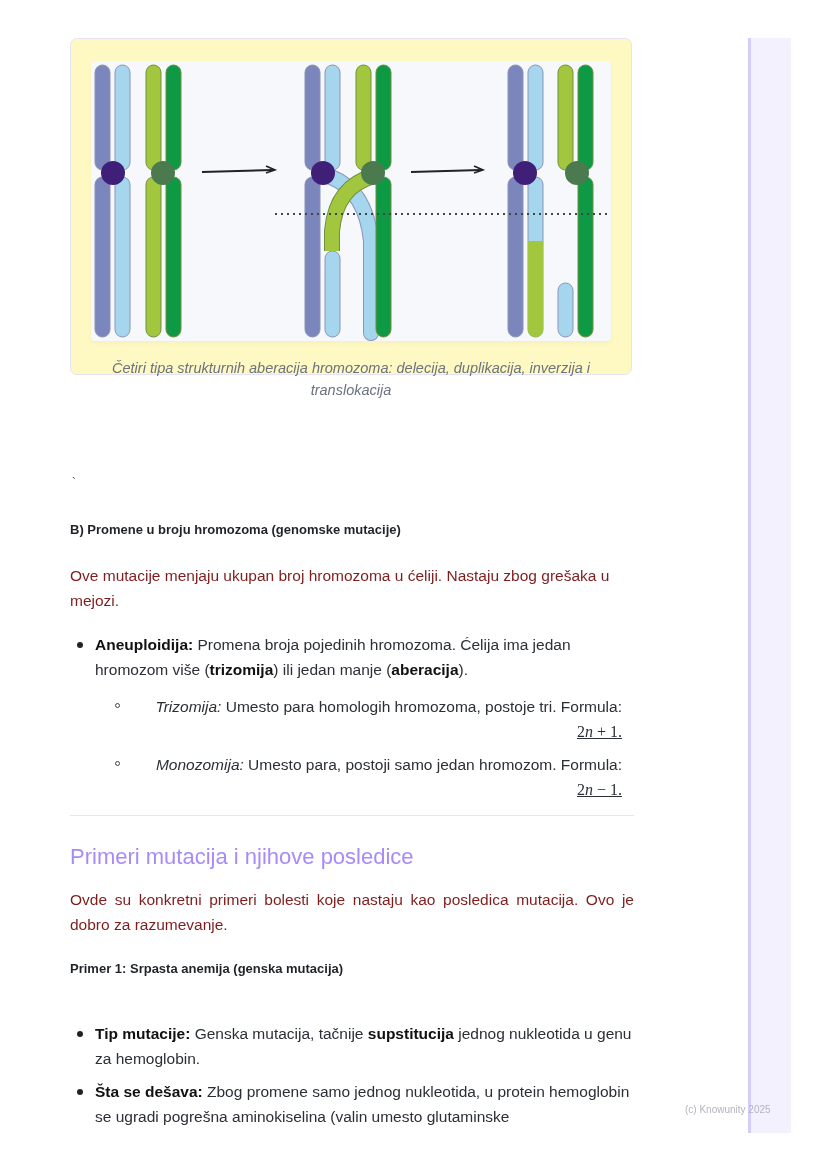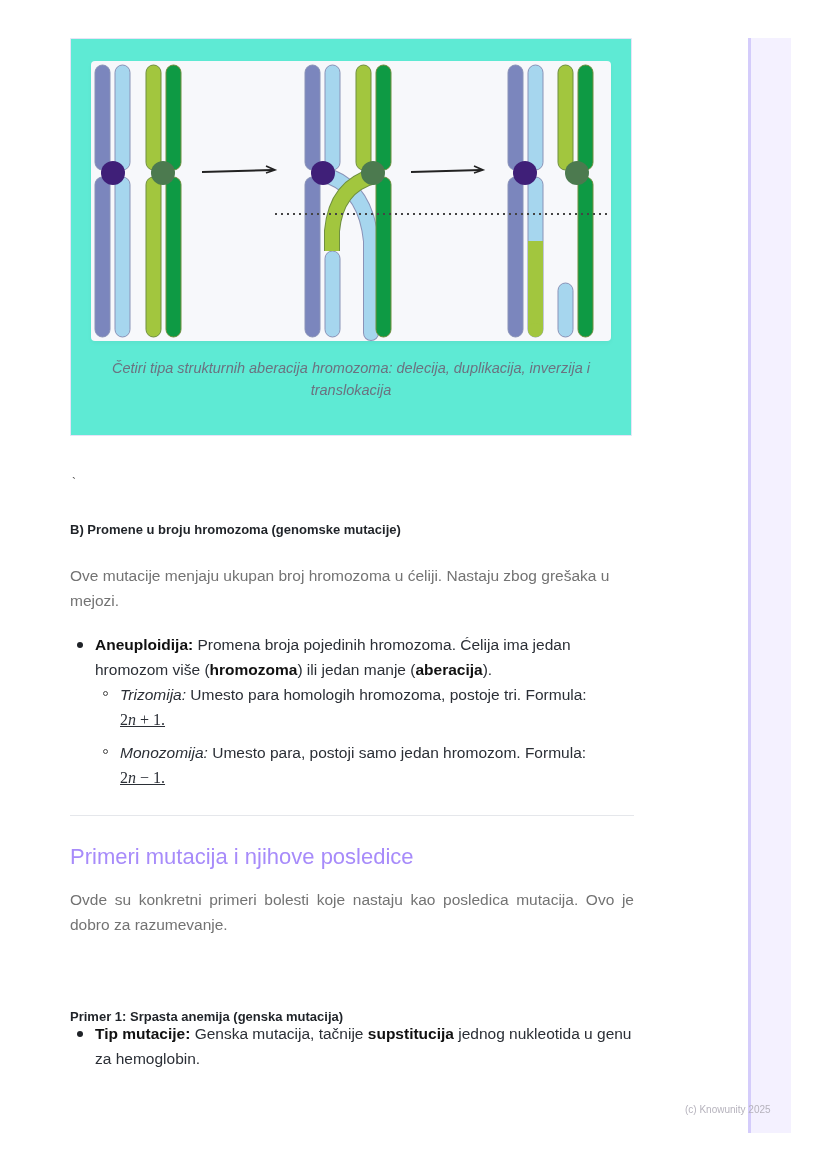--- a/index.html
+++ b/index.html
@@ -5,57 +5,57 @@
   html, body { margin: 0; padding: 0; }
   body {
     width: 828px; height: 1171px; position: relative; overflow: hidden;
     background: #ffffff;
     font-family: "Liberation Sans", "DejaVu Sans", sans-serif;
     color: #1f2328;
   }
   .content { position: absolute; left: 70px; top: 38px; width: 564px; }
   .figure {
     position: relative;
-    width: 562px; height: 398px;
+    width: 562px; height: 337px;
     border: 1.5px solid #e6e3f7;
-    border-radius: 1px;
-    background: #5eead4;
+    border-radius: 7px;
+    background: #fef9c3;
     box-sizing: border-box;
   }
   .figure-img {
     position: absolute; left: 20px; top: 22px; width: 520px; height: 280px;
     background: #f7f8fb; border-radius: 4px;
     box-shadow: 0 2px 4px rgba(0,0,0,0.04);
   }
   .figure-img svg { display: block; }
   .caption {
     position: absolute; left: 20px; right: 20px; top: 318px;
     text-align: center; font-style: italic; color: #6b7280;
     font-size: 14.5px; line-height: 22px;
   }
   .tick { position: absolute; left: 72px; top: 476px; font-size: 12px; color: #555; }
   h3 {
     position: absolute; left: 0; margin: 0;
     font-size: 13px; font-weight: bold; color: #1f2328;
   }
   p.body {
     position: absolute; left: 0; width: 564px; margin: 0;
-    font-size: 15.5px; line-height: 25px; color: #737373;
+    font-size: 15.5px; line-height: 25px; color: #7f1d1d;
   }
   p.justify { text-align: justify; }
   ul.list { position: absolute; left: 0; margin: 0; padding: 0; list-style: none; width: 564px; }
   ul.list > li {
     position: relative; padding-left: 25px; font-size: 15.5px; line-height: 25px; color: #2b2f36;
     margin-bottom: 8px;
   }
   ul.list > li::before {
     content: ""; position: absolute; left: 7px; top: 10px; width: 6px; height: 6px;
     border-radius: 50%; background: #1f2328;
   }
-  ul.sub { margin: 0; padding: 0; list-style: none; }
+  ul.sub { margin: 12px; padding: 0; list-style: none; text-align: right; }
   ul.sub > li {
     position: relative; padding-left: 25px; font-size: 15.5px; line-height: 25px;
     color: #2b2f36; margin-bottom: 8px;
   }
   ul.sub > li::before {
     content: ""; position: absolute; left: 8px; top: 9px; width: 5px; height: 5px;
     border-radius: 50%; border: 1.3px solid #444; box-sizing: border-box;
   }
   b { color: #111; }
   .math { font-family: "Liberation Serif", "DejaVu Serif", serif; font-size: 16px; text-decoration: underline; }
@@ -150,44 +150,47 @@
   </div>
 
   <div class="tick" style="left:2px; top:438px;">`</div>
 
   <h3 style="top:484px;">B) Promene u broju hromozoma (genomske mutacije)</h3>
 
   <p class="body" style="top:525px;">Ove mutacije menjaju ukupan broj hromozoma u ćeliji. Nastaju zbog grešaka u mejozi.</p>
 
   <ul class="list" style="top:594px;">
     <li>
-      <b>Aneuploidija:</b><span> Promena broja pojedinih hromozoma. Ćelija ima jedan hromozom više (</span><b>hromozoma</b><span>) ili jedan manje (</span><b>aberacija</b><span>).</span>
+      <b>Aneuploidija:</b><span> Promena broja pojedinih hromozoma. Ćelija ima jedan hromozom više (</span><b>trizomija</b><span>) ili jedan manje (</span><b>aberacija</b><span>).</span>
       <ul class="sub">
         <li>
           <i>Trizomija:</i><span> Umesto para homologih hromozoma, postoje tri. Formula:</span><br>
           <span class="math"><span>2</span><i>n</i><span> + 1.</span></span>
         </li>
         <li>
           <i>Monozomija:</i><span> Umesto para, postoji samo jedan hromozom. Formula:</span><br>
           <span class="math"><span>2</span><i>n</i><span> − 1.</span></span>
         </li>
       </ul>
     </li>
   </ul>
 
   <hr class="divider">
 
   <h2>Primeri mutacija i njihove posledice</h2>
 
   <p class="body justify" style="top:849px;">Ovde su konkretni primeri bolesti koje nastaju kao posledica mutacija. Ovo je dobro za razumevanje.</p>
 
-  <h3 style="top:923px;margin-top:48px;">Primer 1: Srpasta anemija (genska mutacija)</h3>
+  <h3 style="top:923px;">Primer 1: Srpasta anemija (genska mutacija)</h3>
 
   <ul class="list" style="top:983px;">
     <li>
       <b>Tip mutacije:</b><span> Genska mutacija, tačnije </span><b>supstitucija</b><span> jednog nukleotida u genu za hemoglobin.</span>
+    </li>
+    <li>
+      <b>Šta se dešava:</b><span> Zbog promene samo jednog nukleotida, u protein hemoglobin se ugradi pogrešna aminokiselina (valin umesto glutaminske</span>
     </li>
   </ul>
 
 </div>
 
 <div class="sidebar"></div>
 <div class="copyright">(c) Knowunity 2025</div>
 
 </body></html>

